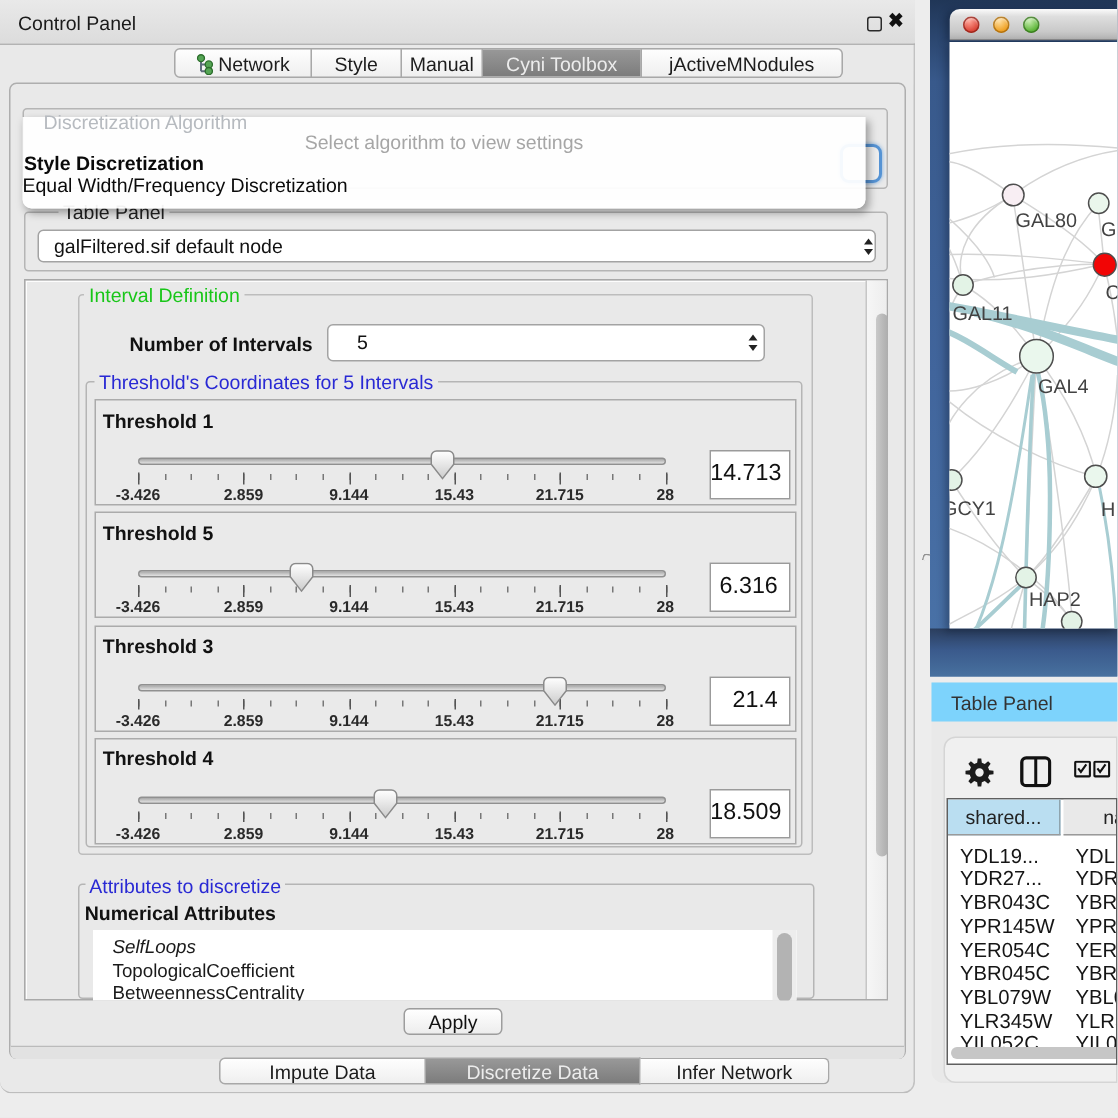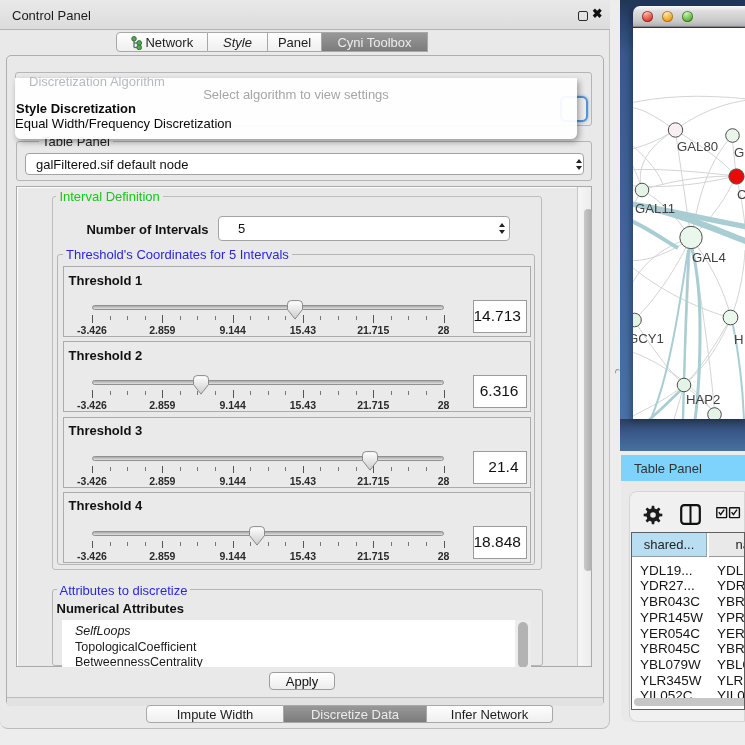--- a/index.html
+++ b/index.html
@@ -86,23 +86,24 @@
 
 <div class="abs tabrow" style="left:84px; top:32px;margin-left:32px;">
   <div class="tab first" style="width:92px;"><svg width="11" height="14" viewBox="0 0 11 14" style="vertical-align:-3px;">
         <line x1="3" y1="3" x2="3" y2="11.5" stroke="#5d6b7a" stroke-width="1.3"></line>
         <line x1="3" y1="7" x2="8" y2="7" stroke="#5d6b7a" stroke-width="1.3"></line>
         <line x1="3" y1="11.5" x2="8" y2="11.5" stroke="#5d6b7a" stroke-width="1.3"></line>
         <circle cx="3" cy="2.8" r="2.3" fill="#55a555" stroke="#2c6e2c" stroke-width="0.9"></circle>
         <circle cx="8.2" cy="7" r="2.4" fill="#55a555" stroke="#2c6e2c" stroke-width="0.9"></circle>
         <circle cx="8.2" cy="11.4" r="2.4" fill="#55a555" stroke="#2c6e2c" stroke-width="0.9"></circle>
       </svg> Network</div>
-  <div class="tab" style="width:60px;font-style:italic;">Style</div>
-  <div class="tab" style="width:54px;">Panel</div>
+  <div class="tab" style="width:60px;">Style</div>
+  <div class="tab" style="width:54px;">Manual</div>
   <div class="tab sel" style="width:106px;">Cyni Toolbox</div>
+  <div class="tab last" style="width:134px;">jActiveMNodules</div>
 </div>
 
 <div id="mainp" class="abs"></div>
 <div class="abs" style="left:7px; top:697px; width:596px; height:8.5px; background:#e2e2e2; border-top:1px solid #bbbbbb; border-radius:0 0 4px 4px;"></div>
 
 <div class="grpbox" style="left:15px; top:72px; width:577px; height:54px;"></div>
 <div class="abs" style="left:29px; top:74px; font-size:13px; color:#b6babf; z-index:30;">Discretization Algorithm</div>
 
 <div class="abs" style="left:560px; top:96px; width:28px; height:26px; border:2.5px solid #5593d4; border-radius:6px; background:#eee; box-shadow:0 0 3px #74a8dd;"></div>
 
@@ -172,21 +173,21 @@
           <linearGradient id="tg1" x1="0" y1="0" x2="0" y2="1">
     <stop offset="0" stop-color="#ffffff"></stop>
             <stop offset="1" stop-color="#cccccc"></stop>
           </linearGradient>
         </defs>
     <path d="M1,4.2 a3.6,3.6 0 0 1 3.6,-3.6 h7.8 a3.6,3.6 0 0 1 3.6,3.6 v5.3 l-7.5,9.6 l-7.5,-9.6 z" fill="url(#tg1)" stroke="#8a8a8a" stroke-width="1"></path>
       </svg>
       <div class="vbox">14.713</div>
     </div>
     <div class="tpan abs" style="top:341.3px;">
-      <div class="tt">Threshold 2</div>
+      <div class="tt">Threshold 5</div>
       <div class="track"></div>
       <div style="position:absolute;left:28.5px;top:49px;width:1px;height:4px;background:#777;"></div>
       <div style="position:absolute;left:46.075px;top:49px;width:1px;height:4px;background:#777;"></div>
       <div style="position:absolute;left:63.65px;top:49px;width:1px;height:4px;background:#777;"></div>
       <div style="position:absolute;left:81.225px;top:49px;width:1px;height:4px;background:#777;"></div>
       <div style="position:absolute;left:98.8px;top:49px;width:1px;height:4px;background:#777;"></div>
       <div style="position:absolute;left:116.375px;top:49px;width:1px;height:4px;background:#777;"></div>
       <div style="position:absolute;left:133.95px;top:49px;width:1px;height:4px;background:#777;"></div>
       <div style="position:absolute;left:151.525px;top:49px;width:1px;height:4px;background:#777;"></div>
       <div style="position:absolute;left:169.1px;top:49px;width:1px;height:4px;background:#777;"></div>
@@ -310,40 +311,40 @@
       <div class="tlab" style="left:380px;">28</div>
       <svg class="thumb" style="left:193.7px;" width="17" height="20" viewBox="0 0 17 20">
     <defs>
           <linearGradient id="tg4" x1="0" y1="0" x2="0" y2="1">
     <stop offset="0" stop-color="#ffffff"></stop>
             <stop offset="1" stop-color="#cccccc"></stop>
           </linearGradient>
         </defs>
     <path d="M1,4.2 a3.6,3.6 0 0 1 3.6,-3.6 h7.8 a3.6,3.6 0 0 1 3.6,3.6 v5.3 l-7.5,9.6 l-7.5,-9.6 z" fill="url(#tg4)" stroke="#8a8a8a" stroke-width="1"></path>
       </svg>
-      <div class="vbox">18.848</div>
+      <div class="vbox">18.509</div>
     </div>
   </div>
 
 <div class="grpbox" style="left:51.5px; top:589.3px; width:491px; height:77px;"></div>
 <div class="ontitle" style="left:56.5px; top:583.3px; color:#2929d4;">Attributes to discretize</div>
 <div class="abs" style="left:56.5px; top:601px; font-size:13px; font-weight:700; color:#111;">Numerical Attributes</div>
 <div class="abs" style="left:62px; top:620px; width:469px; height:47px; background:#fff; overflow:hidden;">
   <div style="position:absolute; left:13px; top:4px; font-size:12.5px; color:#1a1a1a;font-style:italic;">SelfLoops</div>
   <div style="position:absolute; left:13px; top:19.5px; font-size:12.5px; color:#1a1a1a;">TopologicalCoefficient</div>
   <div style="position:absolute; left:13px; top:35px; font-size:12.5px; color:#1a1a1a;">BetweennessCentrality</div>
   <div style="position:absolute; right:0; top:0; width:16px; height:47px; background:#ededed;">
     <div style="position:absolute; left:3px; top:2px; width:10px; height:46px; border-radius:5px; background:#b3b3b3;"></div>
   </div>
 </div>
 
 <div class="btn" style="left:269px; top:672px; width:66px; height:18px; line-height:17px;">Apply</div>
 
 <div class="abs tabrow" style="left:146px; top:705px;">
-  <div class="tab first" style="width:138px; height:18px; line-height:17px;">Impute Width</div>
+  <div class="tab first" style="width:138px; height:18px; line-height:17px;">Impute Data</div>
   <div class="tab sel" style="width:143px; height:18px; line-height:17px;">Discretize Data</div>
   <div class="tab last" style="width:126px; height:18px; line-height:17px;">Infer Network</div>
 </div>
 
 <div class="abs" style="left:15px; top:78px; width:562px; height:61px; background:rgba(255,255,255,0.94); border-radius:0 0 6px 6px; box-shadow:2px 3px 6px rgba(0,0,0,0.35);"></div>
 <div class="abs" style="left:0; top:87px; width:592px; text-align:center; font-size:13px; color:#a6a6a6;">Select algorithm to view settings</div>
 <div class="abs" style="left:16px; top:101px; font-size:13px; font-weight:700; color:#0a0a0a;">Style Discretization</div>
 <div class="abs" style="left:15px; top:115.5px; font-size:13px; color:#0a0a0a;">Equal Width/Frequency Discretization</div>
 
 <div id="desk" class="abs">

